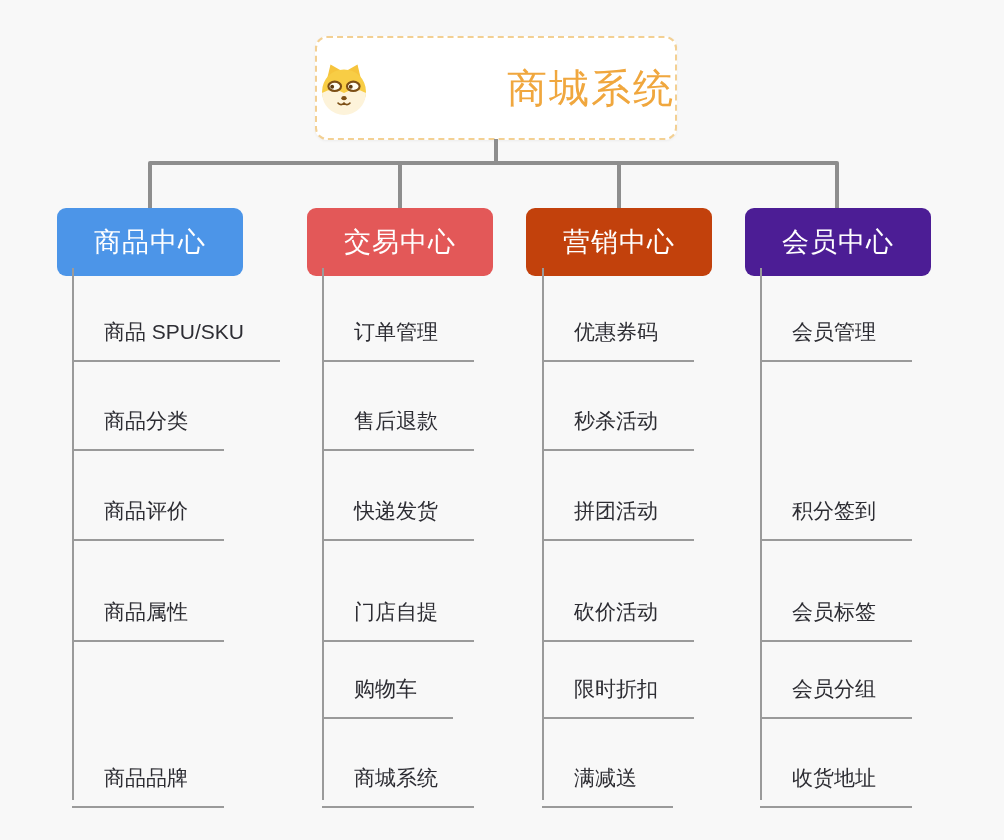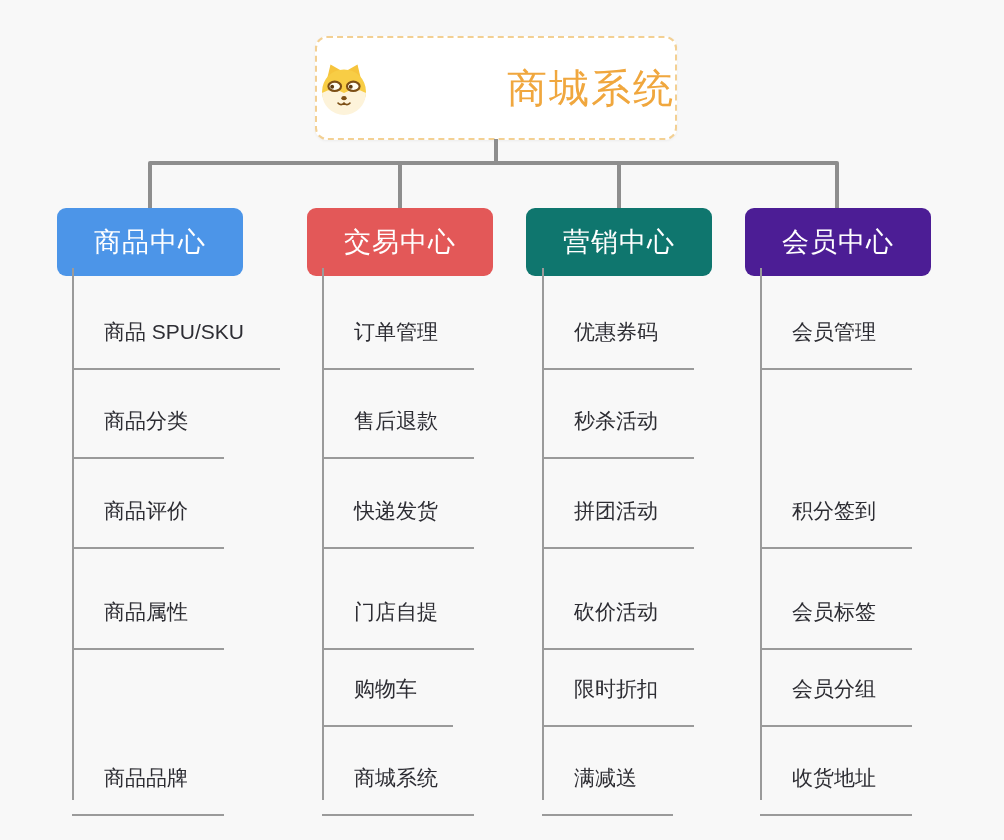--- a/index.html
+++ b/index.html
@@ -56,21 +56,21 @@
     white-space:nowrap;
   }
   .b1{left:57px}.b2{left:307px}.b3{left:526px}.b4{left:745px}
 
   
   .leaf{
     position:absolute;
     height:40px; line-height:40px;
     font-size:21px;
     color:#2d2d33;
-    padding:0 36px 16px 32px;
+    padding:0 36px 8px 32px;
     border-bottom:2px solid #9a9a9a;
     white-space:nowrap;
   }
   .c1{left:72px}.c2{left:322px}.c3{left:542px}.c4{left:760px}
   .r1{top:312px}.r2{top:401px}.r3{top:491px}.r4{top:592px}.r5{top:669px}.r6{top:758px}
 </style>
 </head>
 <body>
 
 <div class="canvas">
@@ -93,21 +93,21 @@
 
   <div class="conn root-stub"></div>
   <div class="conn hbar"></div>
   <div class="conn stub s1"></div>
   <div class="conn stub s2"></div>
   <div class="conn stub s3"></div>
   <div class="conn stub s4"></div>
 
   <div class="branch-box b1" style="background: rgb(76, 149, 232);">商品中心</div>
   <div class="branch-box b2" style="background: rgb(227, 88, 88);">交易中心</div>
-  <div class="branch-box b3" style="background: #0f766e;">营销中心</div>
+  <div class="branch-box b3" style="background: #c2410c;">营销中心</div>
   <div class="branch-box b4" style="background: #4c1d95;">会员中心</div>
 
   <div class="trunk c1"></div>
   <div class="trunk c2"></div>
   <div class="trunk c3"></div>
   <div class="trunk c4"></div>
 
   <div class="leaf c1 r1">商品 SPU/SKU</div>
   <div class="leaf c1 r2">商品分类</div>
   <div class="leaf c1 r3">商品评价</div>

